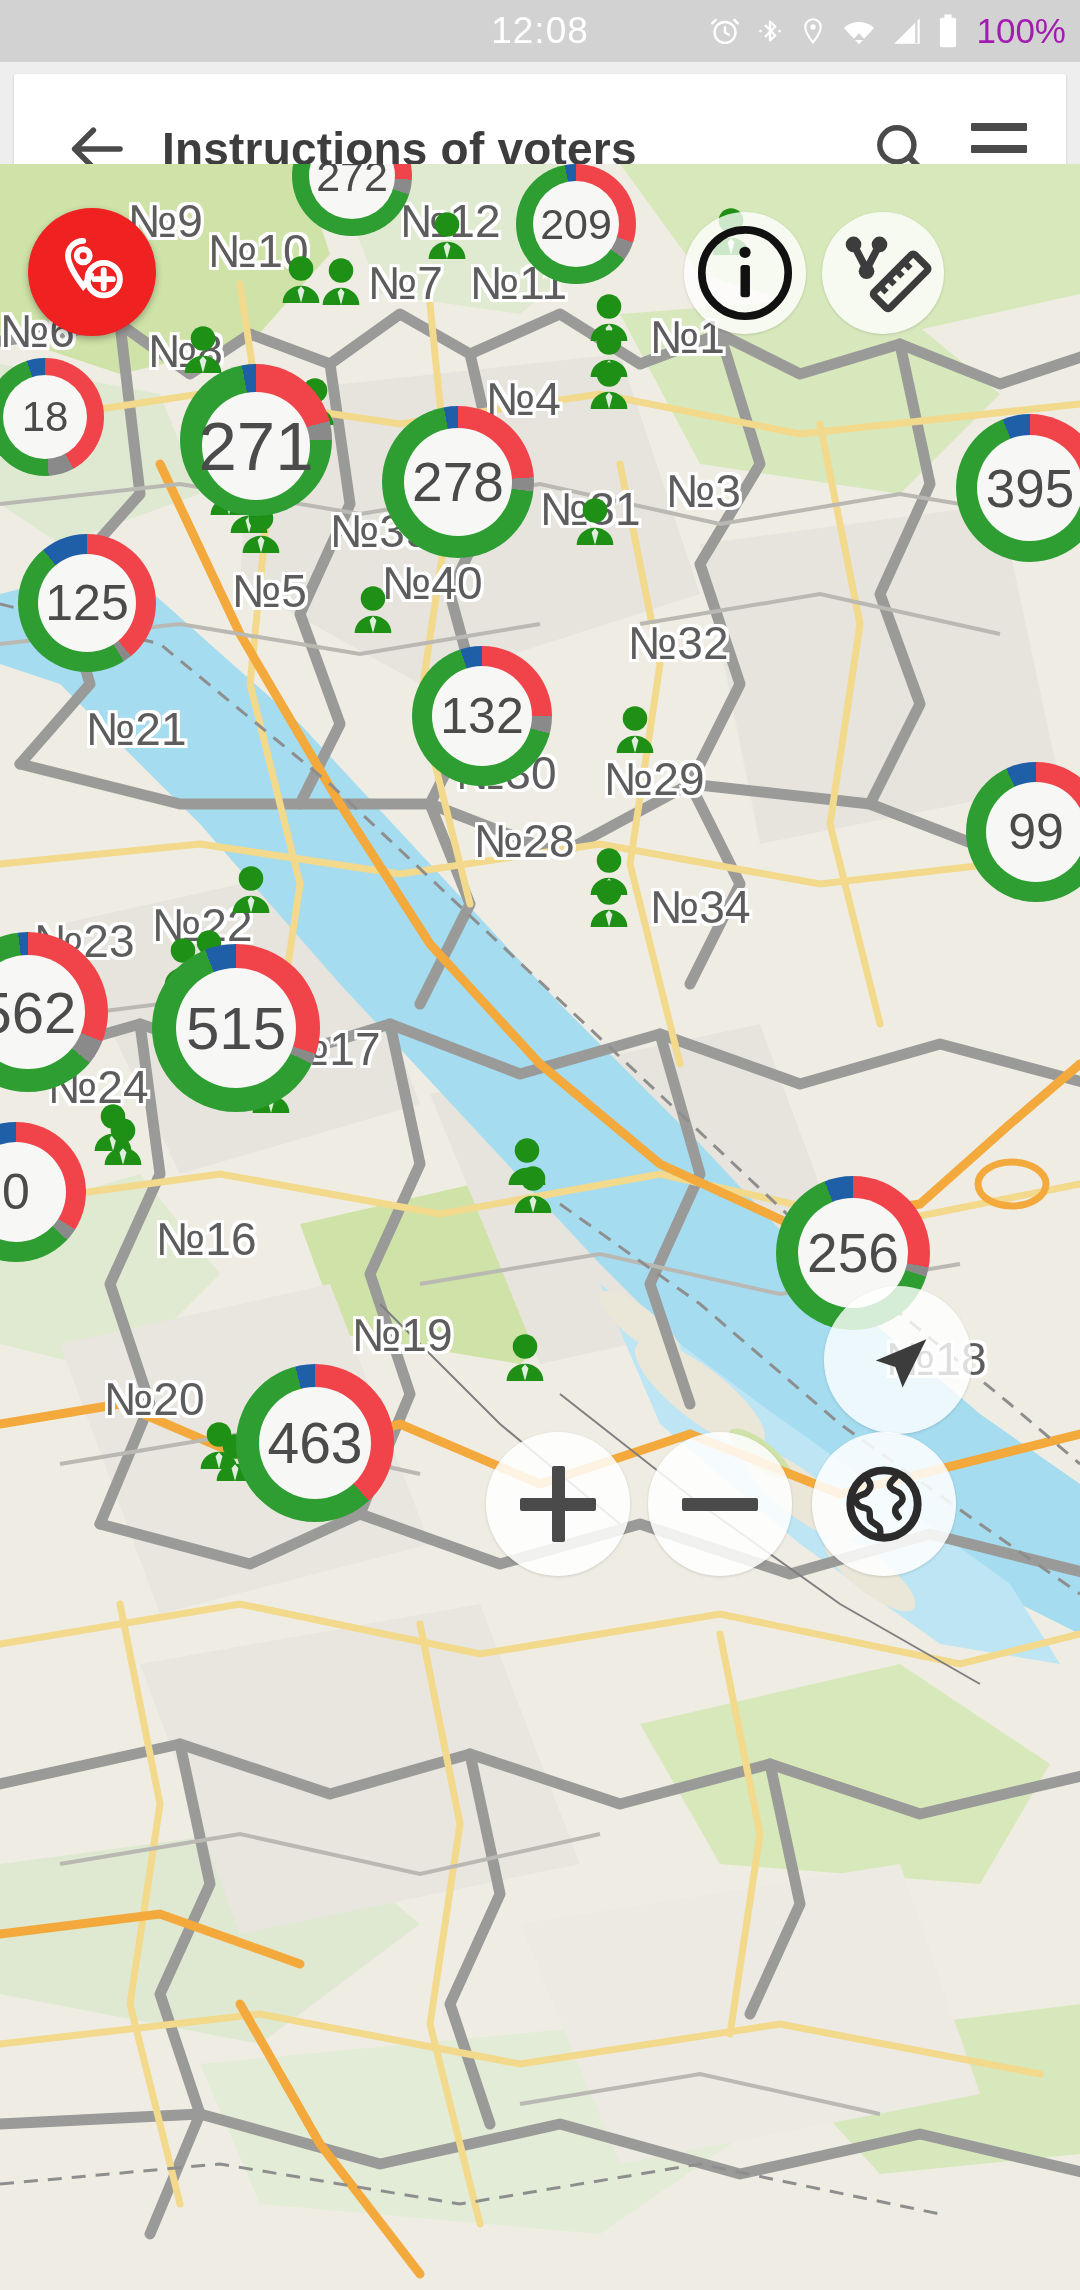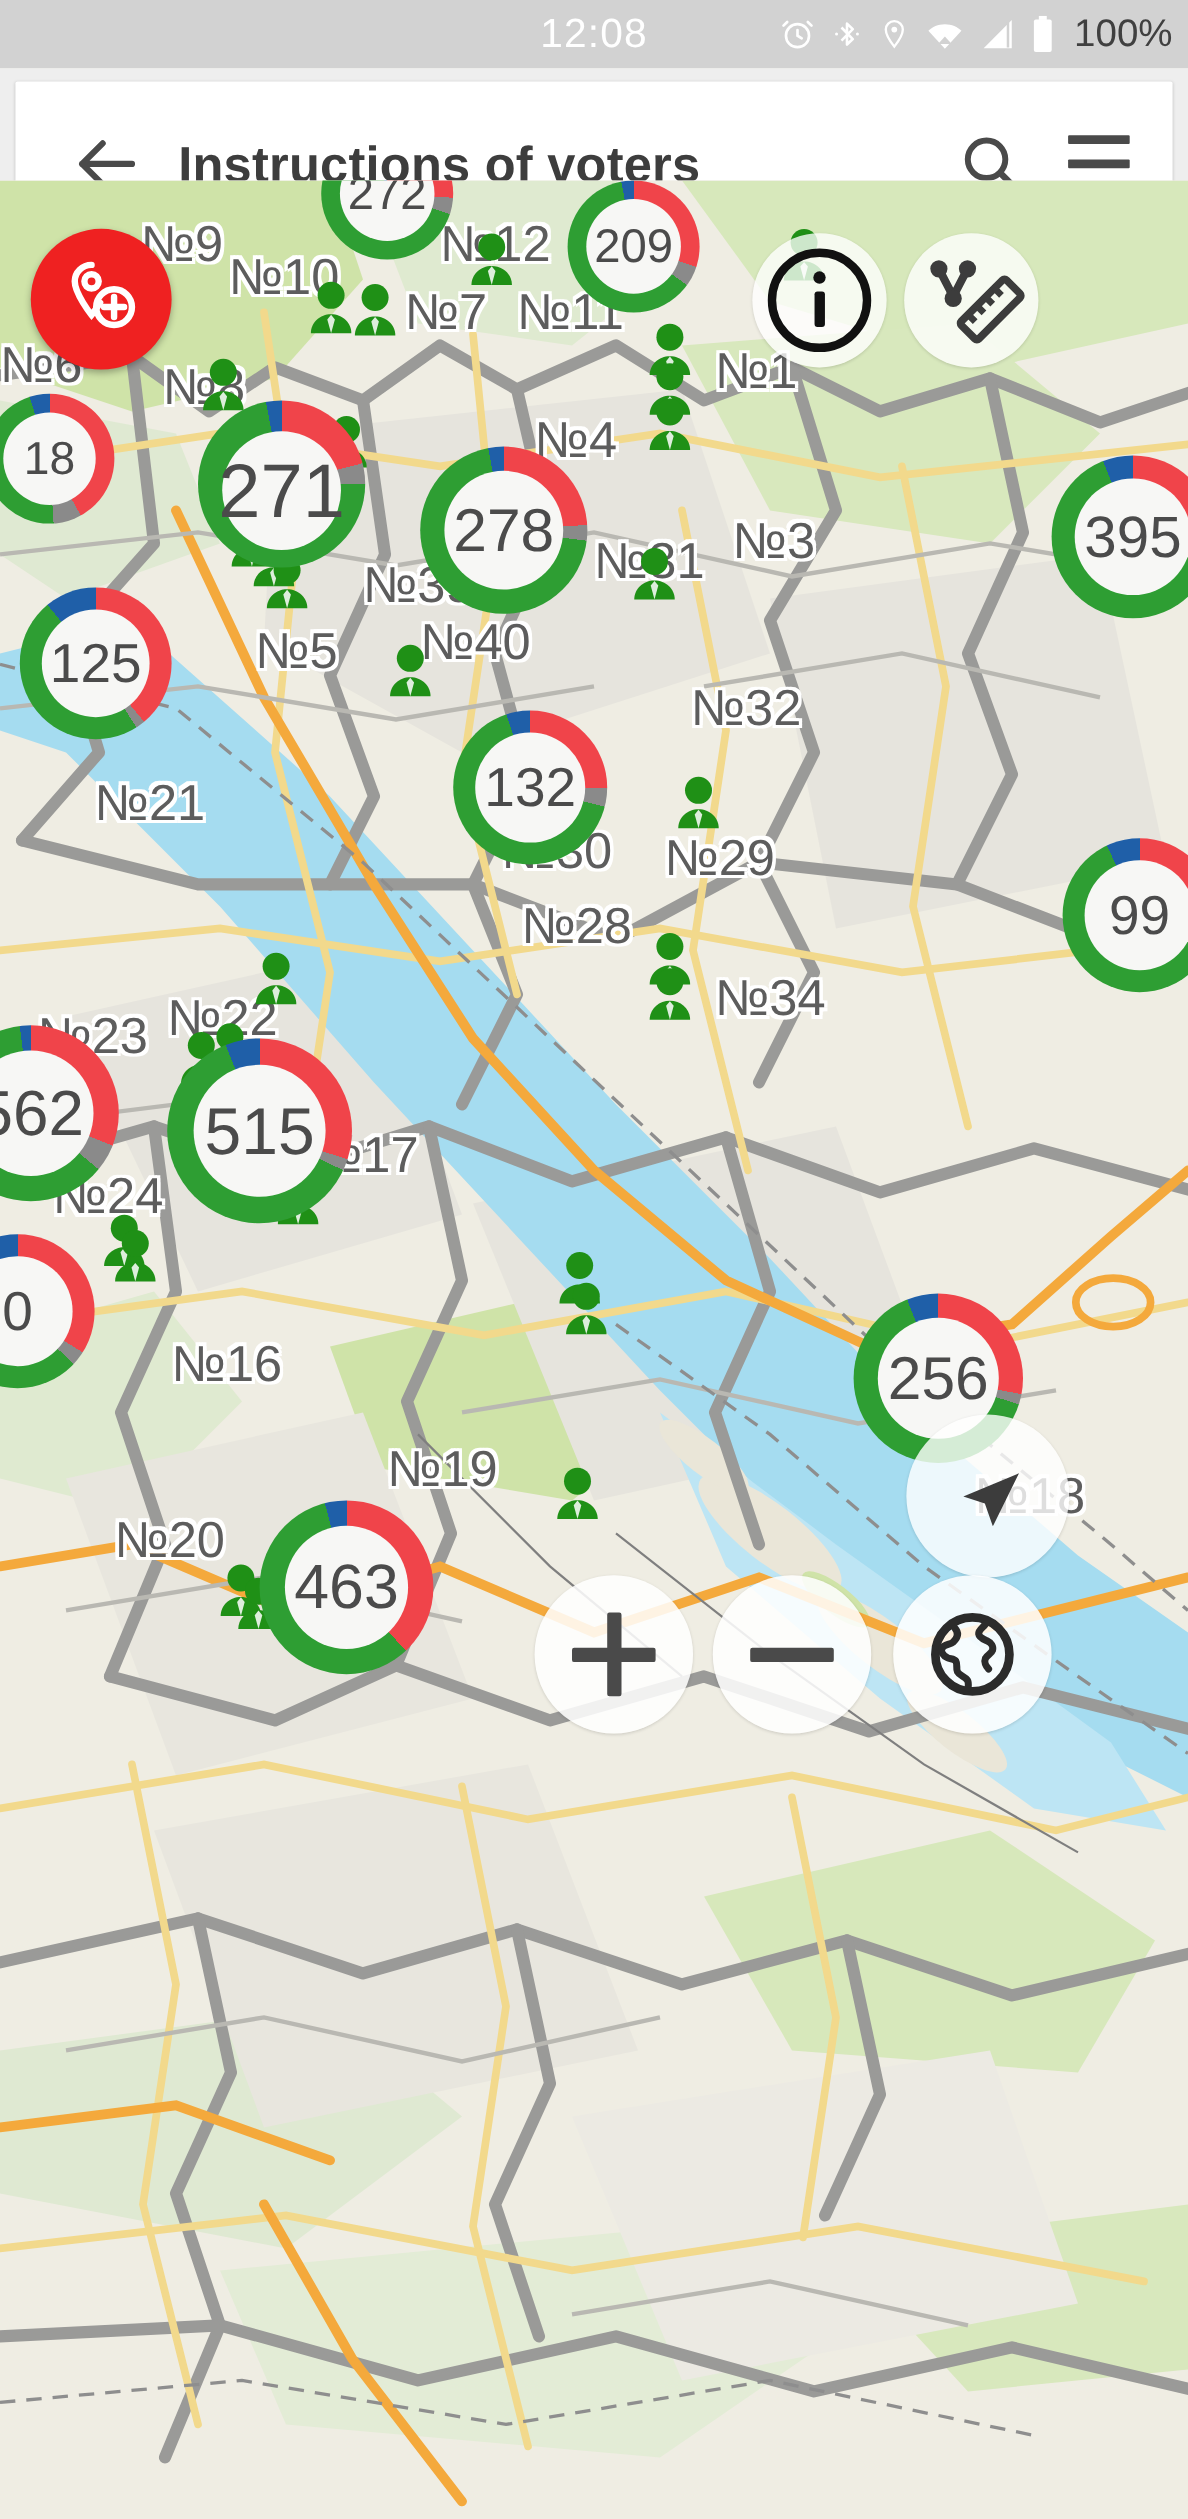--- a/index.html
+++ b/index.html
@@ -9,21 +9,21 @@
   #screen { position:relative; width:1080px; height:2290px; overflow:hidden; }
 
   
   #statusbar { position:absolute; left:0; top:0; width:1080px; height:62px;
     background:#d2d2d2; display:flex; align-items:center;padding-left:16px; }
   #sb-time { position:absolute; left:0; right:0; text-align:center; color:#ffffff;
     font-size:37px; letter-spacing:1px; font-weight:400; }
   #sb-icons { position:absolute; right:14px; top:0; height:62px; display:flex;
     align-items:center; gap:13px; }
   .sbi { display:block; }
-  #sb-batt-text { color:#404040; font-size:35px; margin-left:4px; }
+  #sb-batt-text { color:#a21caf; font-size:35px; margin-left:4px; }
 
   
   #toolbar-wrap { position:absolute; left:0; top:62px; width:1080px; height:102px;
     background:#eeeeee; padding:12px 14px 0 14px; }
   #toolbar { width:1052px; height:150px; background:#ffffff; border-radius:2px;
     display:flex; align-items:center; padding:0 36px 0 50px;
     box-shadow:0 1px 3px rgba(0,0,0,.18); }
   #tb-back { width:64px; height:64px; flex:0 0 auto; cursor:pointer; }
   #tb-title { flex:1 1 auto; margin-left:34px; font-size:46px; color:#3d3d3d;
     font-weight:bold; letter-spacing:.2px; white-space:nowrap; }

